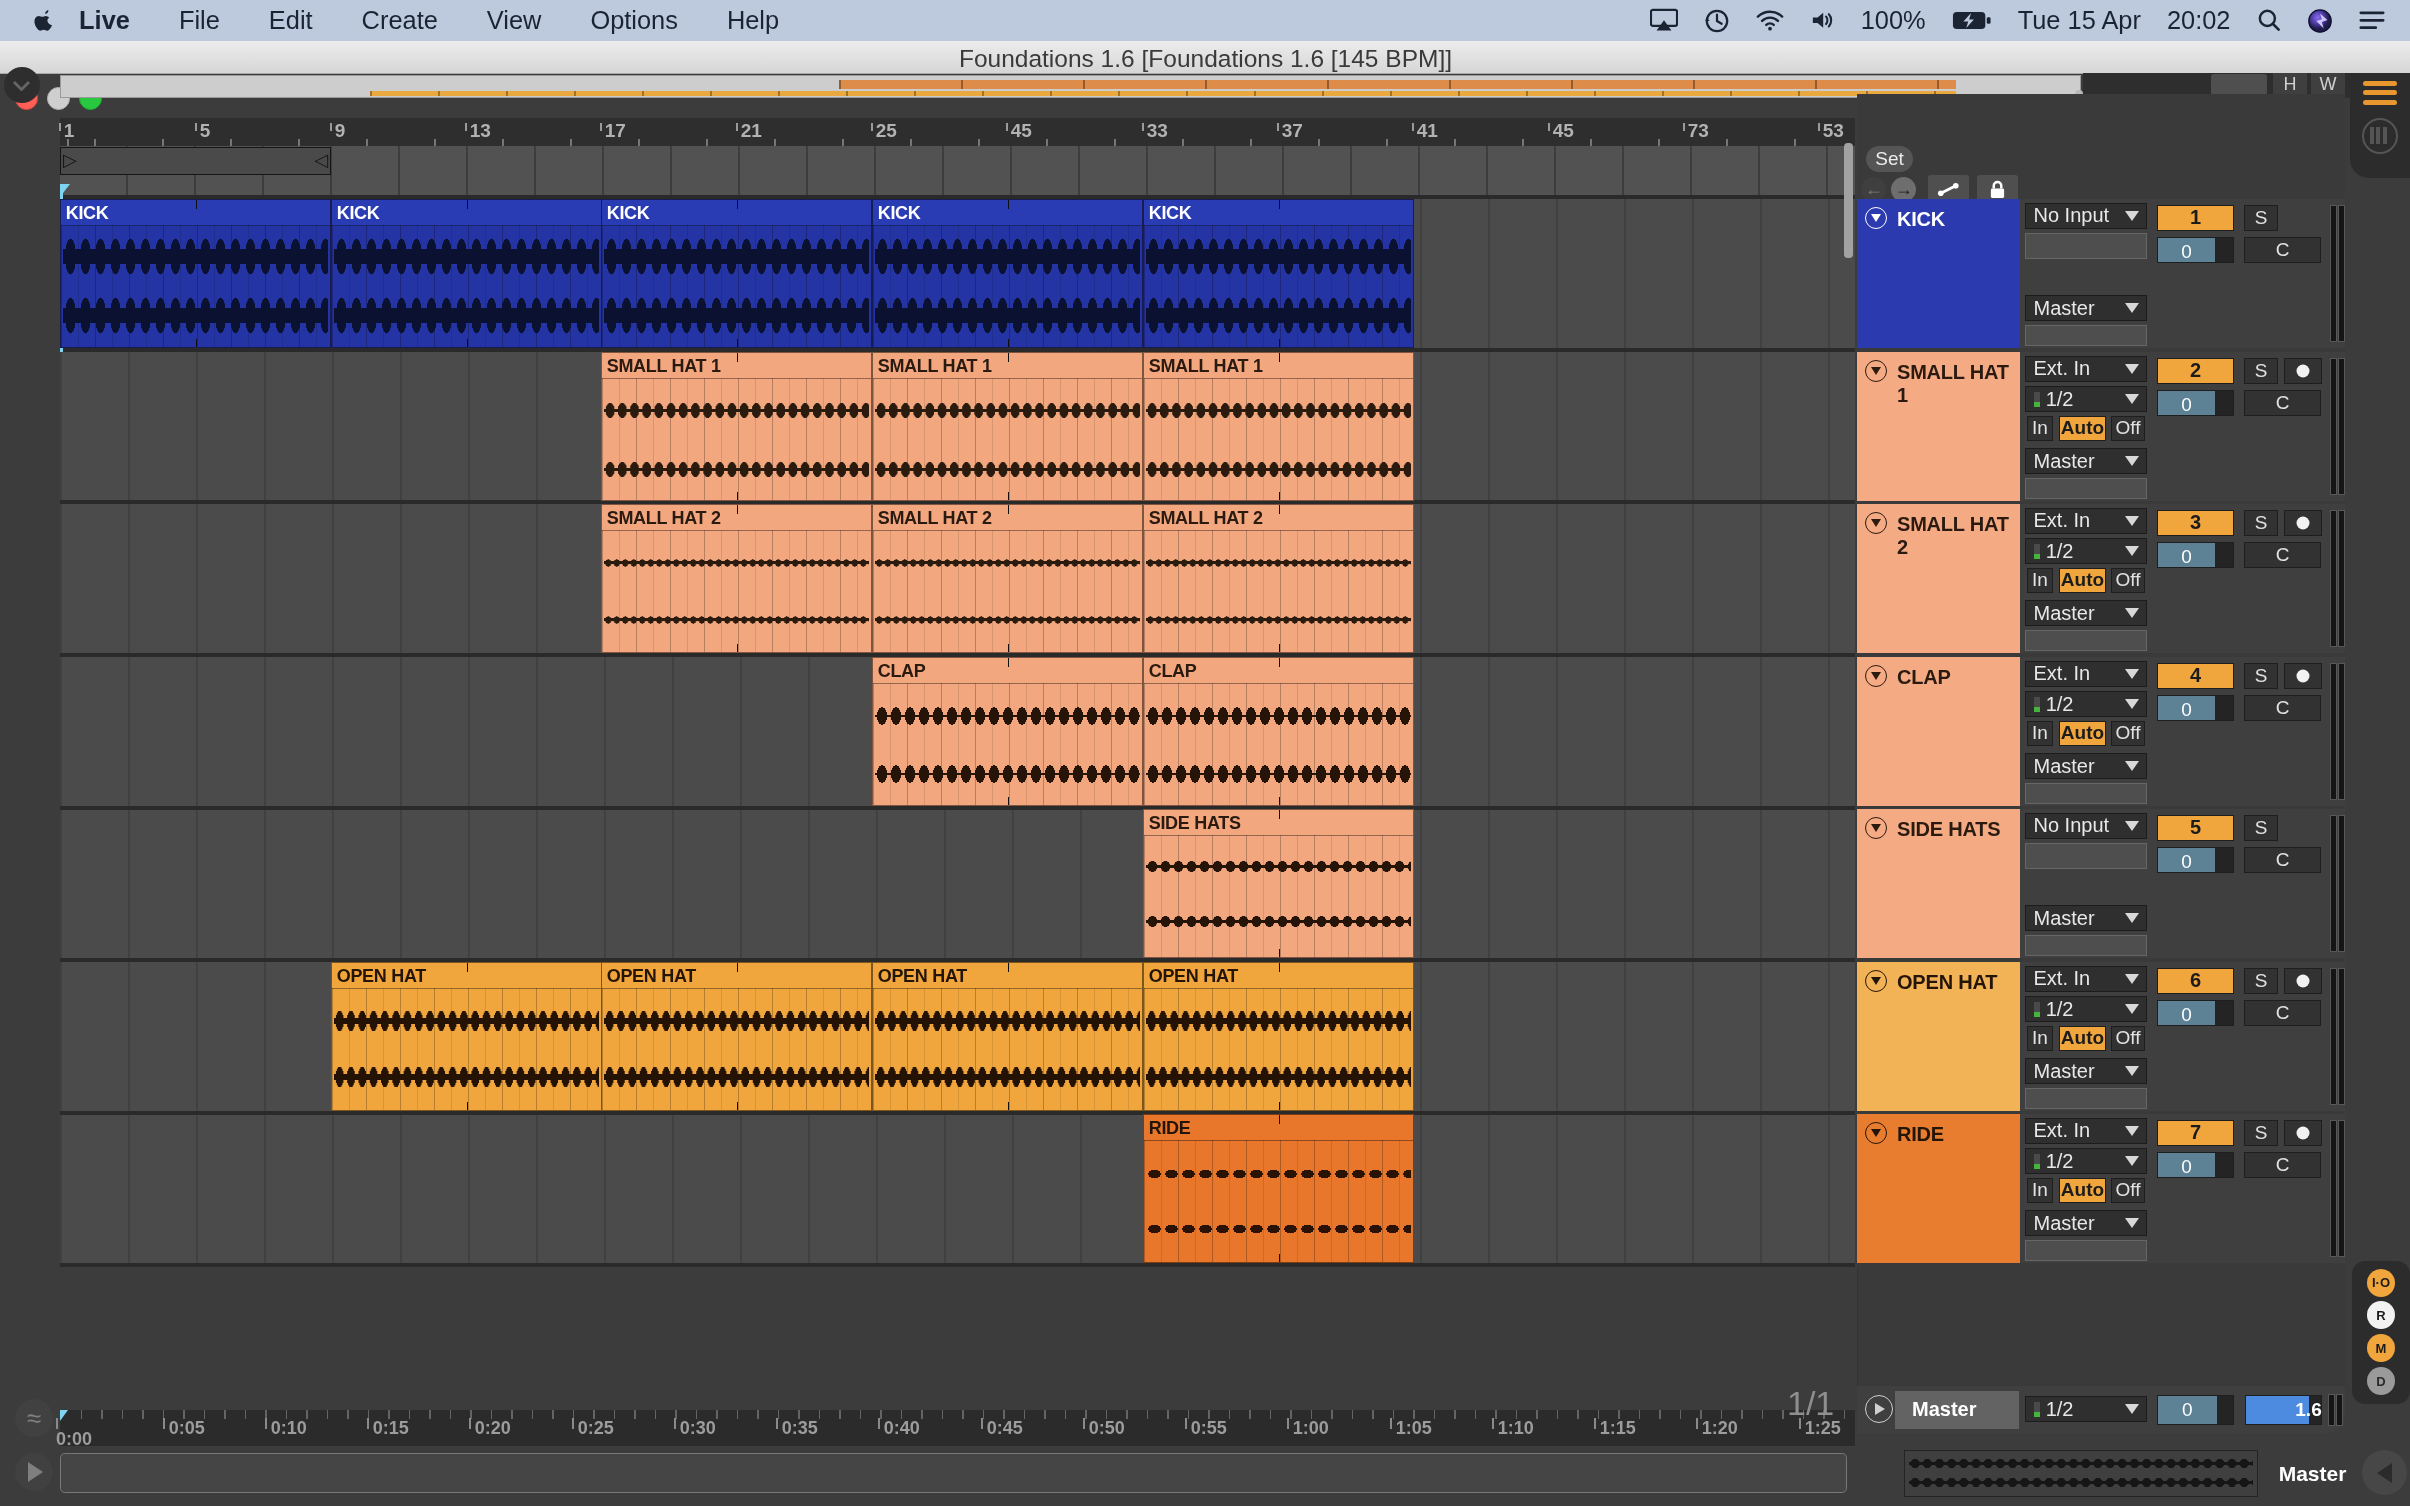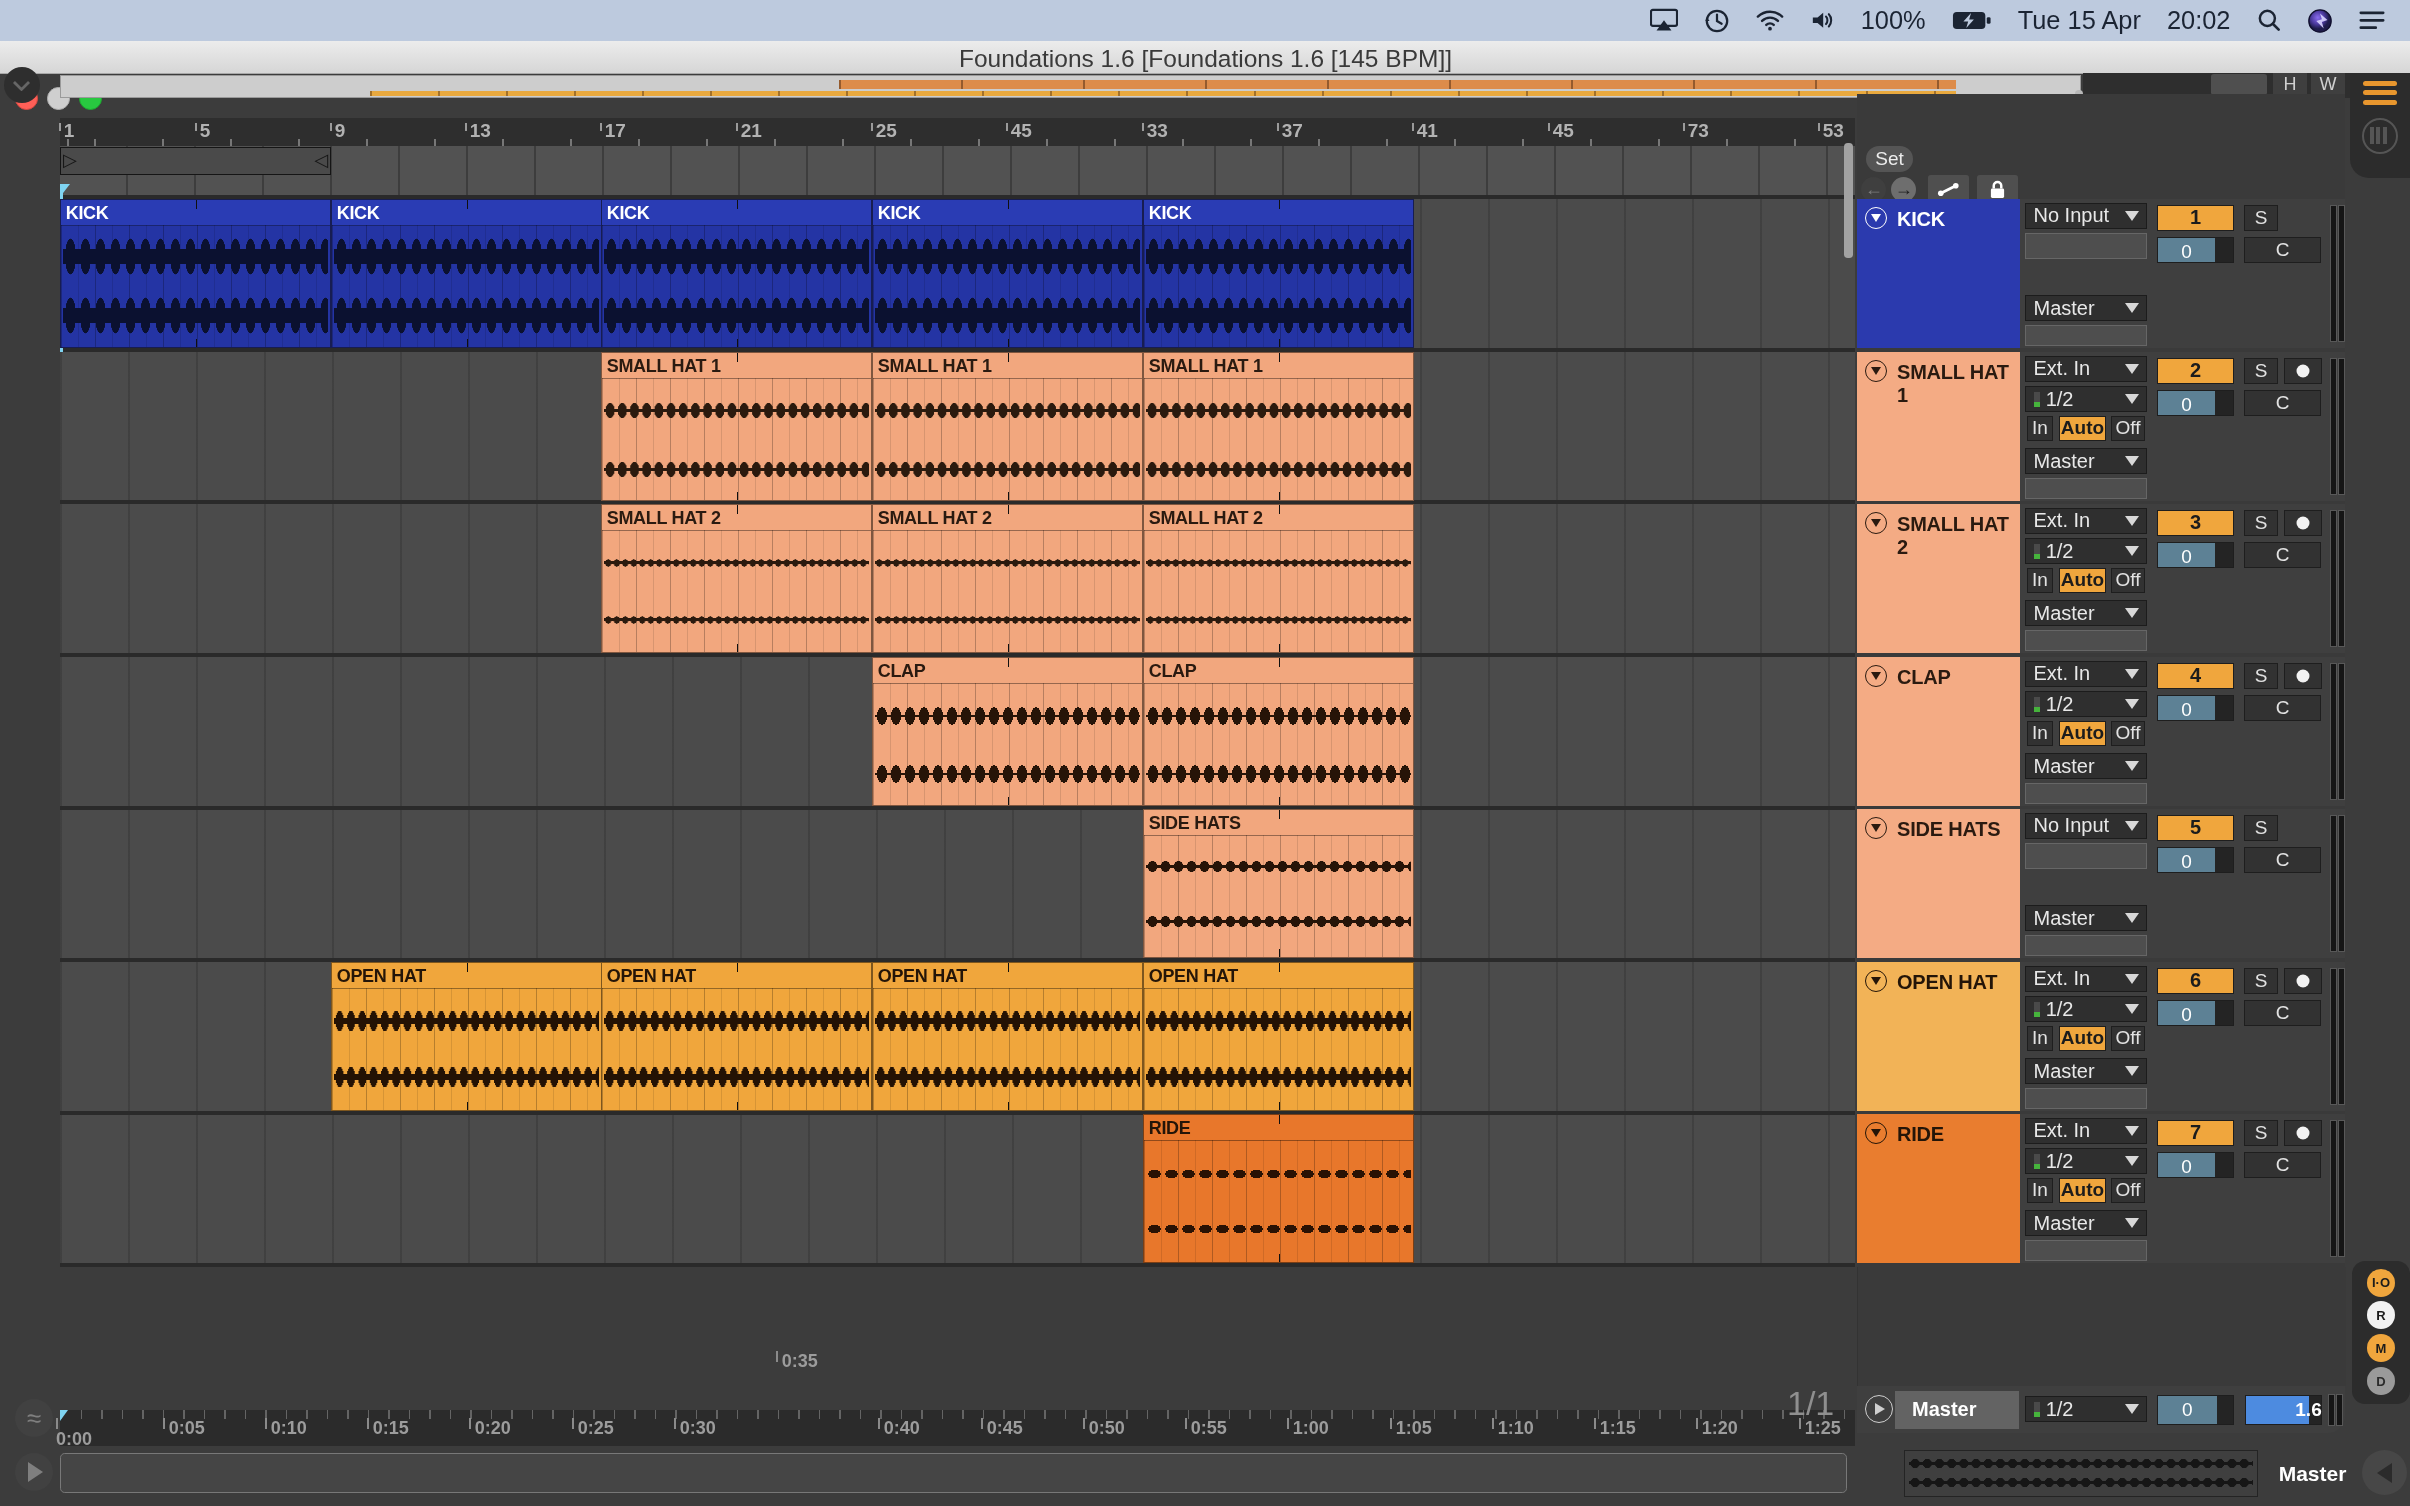--- a/index.html
+++ b/index.html
@@ -45,20 +45,34 @@
   .collapse{position:absolute;width:22.6px;height:22.6px;border-radius:50%;border:1.9px solid;box-sizing:border-box;
             display:flex;align-items:center;justify-content:center;}
   .collapse .t{width:0;height:0;border-left:5.6px solid transparent;border-right:5.6px solid transparent;border-top:8.5px solid;}
   .minimeter{width:6.6px;height:15px;margin-right:5.6px;position:relative;background:#4a4a4a;}
   .minimeter:after{content:"";position:absolute;left:0;bottom:0;width:100%;height:4.7px;background:#46b33c;}
 </style>
 </head>
 <body>
 
 <div id="menubar" class="abs">
+  <div id="menu-left">
+    <span class="mb-ico" style="padding-left:5.6px">
+      <svg width="21" height="24.5" viewBox="0 0 24 26">
+          <path fill="#1b2433" d="M16.4 1.3c.2 1.1-.3 2.2-1 3-.6.8-1.7 1.5-2.7 1.4-.2-1 .4-2.1 1-2.8.7-.8 1.8-1.4 2.7-1.6zM20.6 18.6c-.5 1.2-.8 1.8-1.5 2.9-1 1.5-2.4 3.4-4.1 3.4-1.5 0-1.9-1-4-1s-2.5 1-4 1c-1.7 0-3-1.7-4-3.2C.2 17.5-.1 13.2 1.4 10.8c1-1.7 2.7-2.7 4.3-2.7 1.6 0 2.6 1 3.9 1 1.3 0 2.1-1 3.9-1 1.4 0 2.9.8 3.9 2.1-3.4 1.9-2.8 6.6 3.2 8.4z"></path>
+        </svg>
+    </span>
+  <span class="menu-item bold">Live</span>
+      <span class="menu-item">File</span>
+      <span class="menu-item">Edit</span>
+      <span class="menu-item">Create</span>
+      <span class="menu-item">View</span>
+      <span class="menu-item">Options</span>
+      <span class="menu-item">Help</span>
+    </div>
   <div id="menu-right">
     <span class="mb-ico">
       <svg width="28" height="24.5" viewBox="0 0 30 26">
           <rect x="1" y="2" width="28" height="17" rx="2" fill="none" stroke="#1b2433" stroke-width="2.4"></rect>
           <path d="M15 13l8 11H7z" fill="#1b2433"></path>
         </svg>
     </span>
     <span class="mb-ico">
       <svg width="26" height="26" viewBox="0 0 28 28">
           <circle cx="14" cy="14" r="11" fill="none" stroke="#1b2433" stroke-width="2.4"></circle>
@@ -246,21 +260,21 @@
       <span>0:20</span>
     </div>
     <div class="tlabel" style="position: absolute; left: 572px; top: 1345px;">
       <div class="tick" style="position: relative;"></div>
       <span>0:25</span>
     </div>
     <div class="tlabel" style="position: absolute; left: 674px; top: 1345px;">
       <div class="tick" style="position: relative;"></div>
       <span>0:30</span>
     </div>
-    <div class="tlabel" style="position: absolute; left: 776px; top: 1278px; justify-content: space-between;">
+    <div class="tlabel" style="position: absolute; left: 776px; top: 1345px; justify-content: space-between;">
       <div class="tick" style="position: relative;"></div>
       <span>0:35</span>
     </div>
     <div class="tlabel" style="position: absolute; left: 878px; top: 1345px;">
       <div class="tick" style="position: relative;"></div>
       <span>0:40</span>
     </div>
     <div class="tlabel" style="position: absolute; left: 981px; top: 1345px;">
       <div class="tick" style="position: relative;"></div>
       <span>0:45</span>

